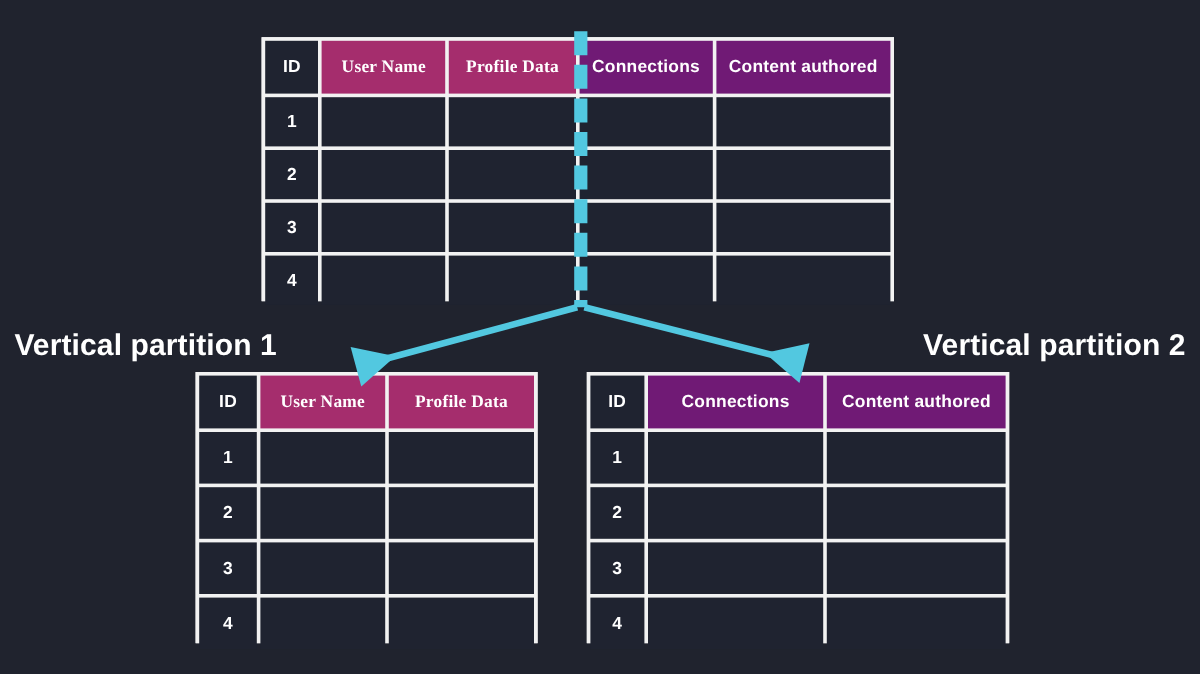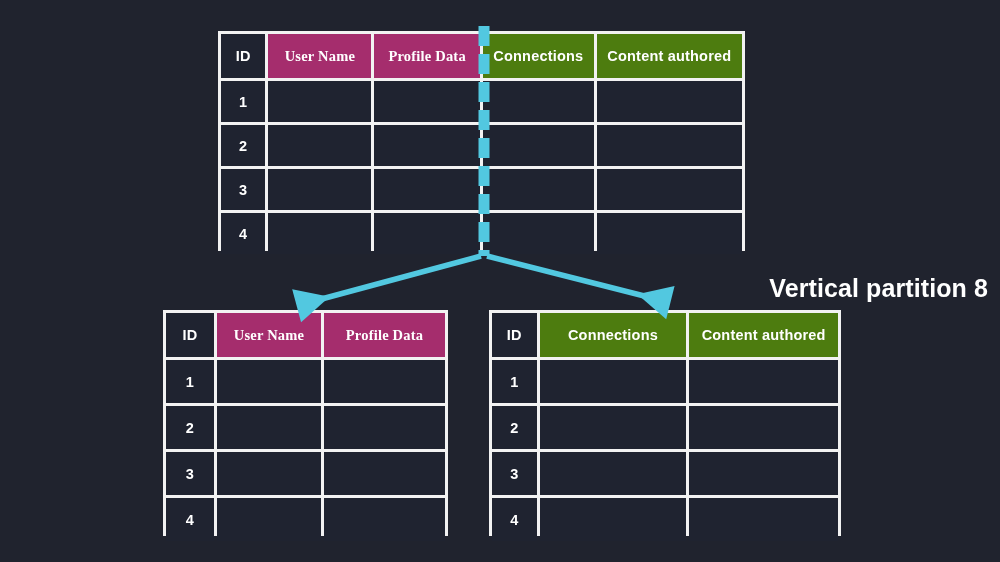--- a/index.html
+++ b/index.html
@@ -43,21 +43,21 @@
     display: flex;
     align-items: center;
     justify-content: center;
     font-weight: bold;
     letter-spacing: .2px;
     overflow: hidden;
     white-space: nowrap;
   }
   .hdr-id      { background: #1f2330; }
   .hdr-magenta { background: #a52d6d; font-family: Liberation Serif, serif; }
-  .hdr-slate   { background: #4d7c0f; }
+  .hdr-slate   { background: #701a75; }
 
   
   #top-table {
     left: 218px;
     top: 31px;
     width: 527px;
     height: 220px;
   }
   #top-table .trow { height: 41px; }
   #top-table .trow.head { height: 44px; }
@@ -155,21 +155,22 @@
     </div>
     <div class="trow">
       <div class="tcell c-id">4</div>
       <div class="tcell c-user"></div>
       <div class="tcell c-prof"></div>
       <div class="tcell c-conn"></div>
       <div class="tcell c-cont"></div>
     </div>
   </div>
 
-  <div class="plabel" id="label-right">Vertical partition 8</div>
+  <div class="plabel" id="label-left">Vertical partition 1</div>
+  <div class="plabel" id="label-right">Vertical partition 2</div>
 
   <div class="tbl" id="bl-table">
     <div class="trow head">
       <div class="tcell hdr-id c-id">ID</div>
       <div class="tcell hdr-magenta c-user">User Name</div>
       <div class="tcell hdr-magenta c-prof">Profile Data</div>
     </div>
     <div class="trow">
       <div class="tcell c-id">1</div>
       <div class="tcell c-user"></div>

